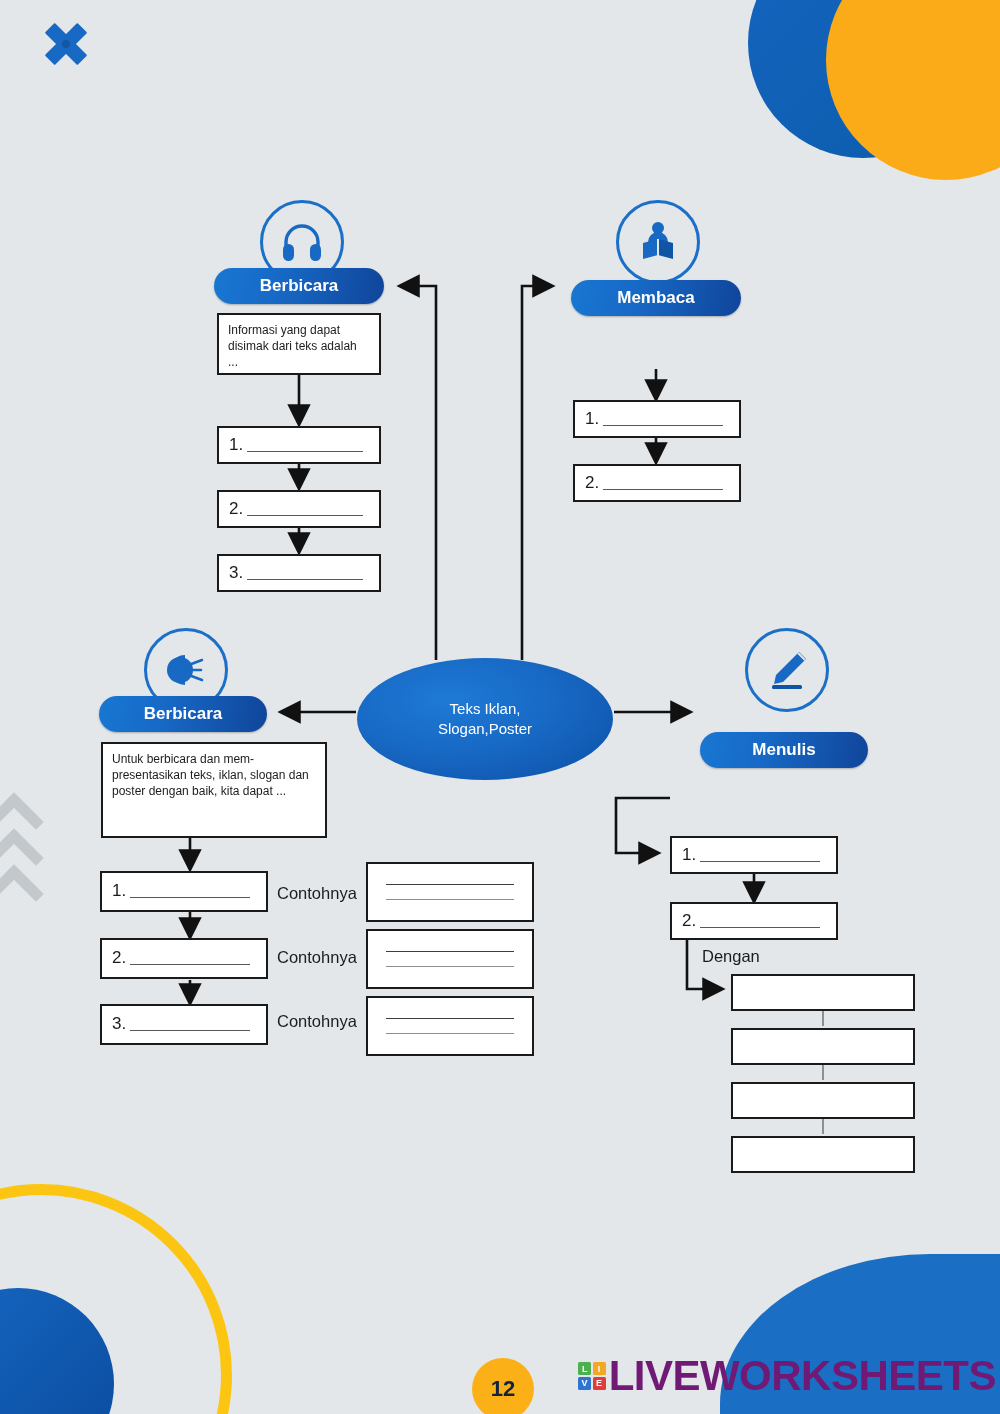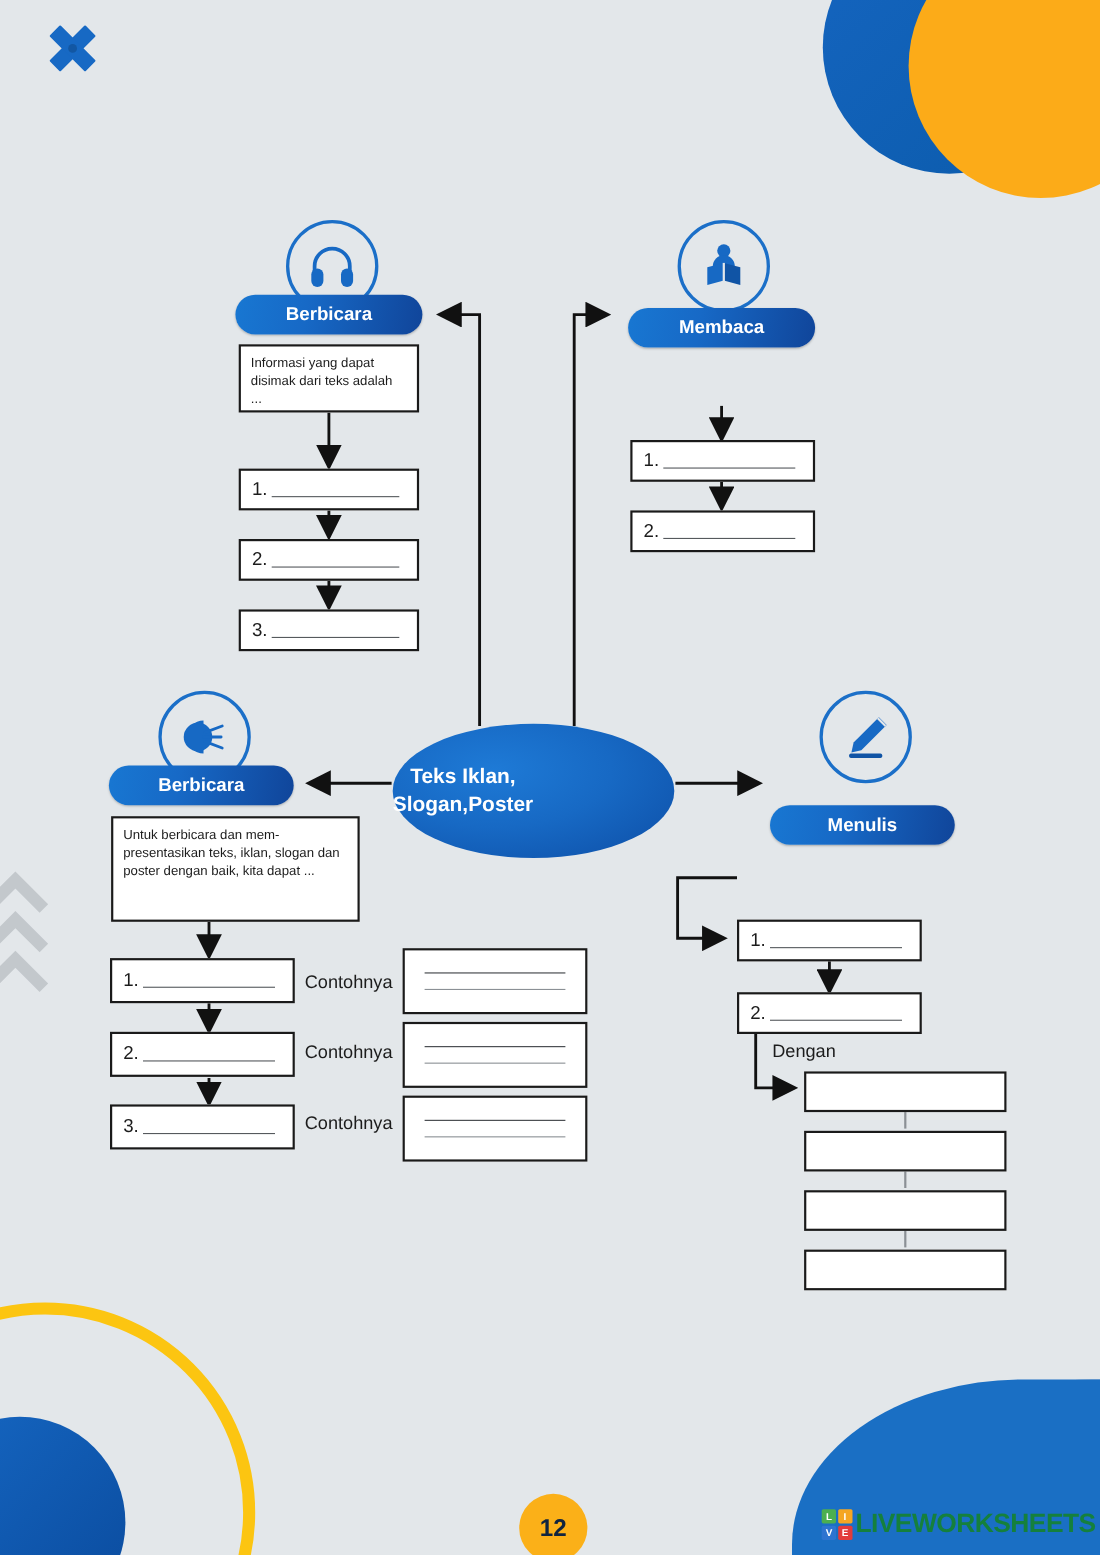--- a/index.html
+++ b/index.html
@@ -86,38 +86,38 @@
   .plain-box{
     position:absolute;background:#fff;border:2.2px solid #1a1a1a;box-sizing:border-box;z-index:2;
   }
   .lbl{
     position:absolute;font-size:16.5px;color:#1c1c1c;z-index:3;
   }
   
   #center-ellipse{
     position:absolute;left:357px;top:658px;width:256px;height:122px;border-radius:50%;
     background:radial-gradient(ellipse at 36% 34%,#1e7ad6 0%,#1769c4 46%,#0d4ea6 100%);
-    display:flex;align-items:center;justify-content:flex-start;text-align:center;
-    color:#fff;font-size:19px;font-weight:bold;line-height:1.34;z-index:4;
+    display:flex;align-items:center;justify-content:center;text-align:center;
+    color:#fff;font-size:15px;font-weight:normal;line-height:1.34;z-index:4;
   }
   svg.conn{position:absolute;left:0;top:0;width:1000px;height:1414px;z-index:1;pointer-events:none;}
 
   
   #page-num{
     position:absolute;left:472px;bottom:-6px;width:62px;height:62px;border-radius:50%;
     background:#fbb018;color:#10243f;font-size:22px;font-weight:bold;
     display:flex;align-items:center;justify-content:center;z-index:6;
   }
   #brand{position:absolute;right:4px;bottom:14px;display:flex;align-items:center;z-index:7;}
   #brand .tiles{display:grid;grid-template-columns:repeat(2,13px);grid-template-rows:repeat(2,13px);gap:1.5px;margin-right:3px;}
   #brand .tiles span{
     display:flex;align-items:center;justify-content:center;
     font-size:9px;font-weight:bold;color:#fff;border-radius:1.5px;
   }
-  #brand .wordmark{font-size:24px;font-weight:bold;color:#15803d;letter-spacing:-0.5px;}
+  #brand .wordmark{font-size:42px;font-weight:bold;color:#701a75;letter-spacing:-0.5px;}
 </style>
 </head>
 <body>
 
 <div id="page">
 
   <div class="deco" id="deco-blue-tr"></div>
   <div class="deco" id="deco-orange-tr"></div>
   <div class="deco" id="deco-ring-bl"></div>
   <div class="deco" id="deco-blue-bl"></div>

